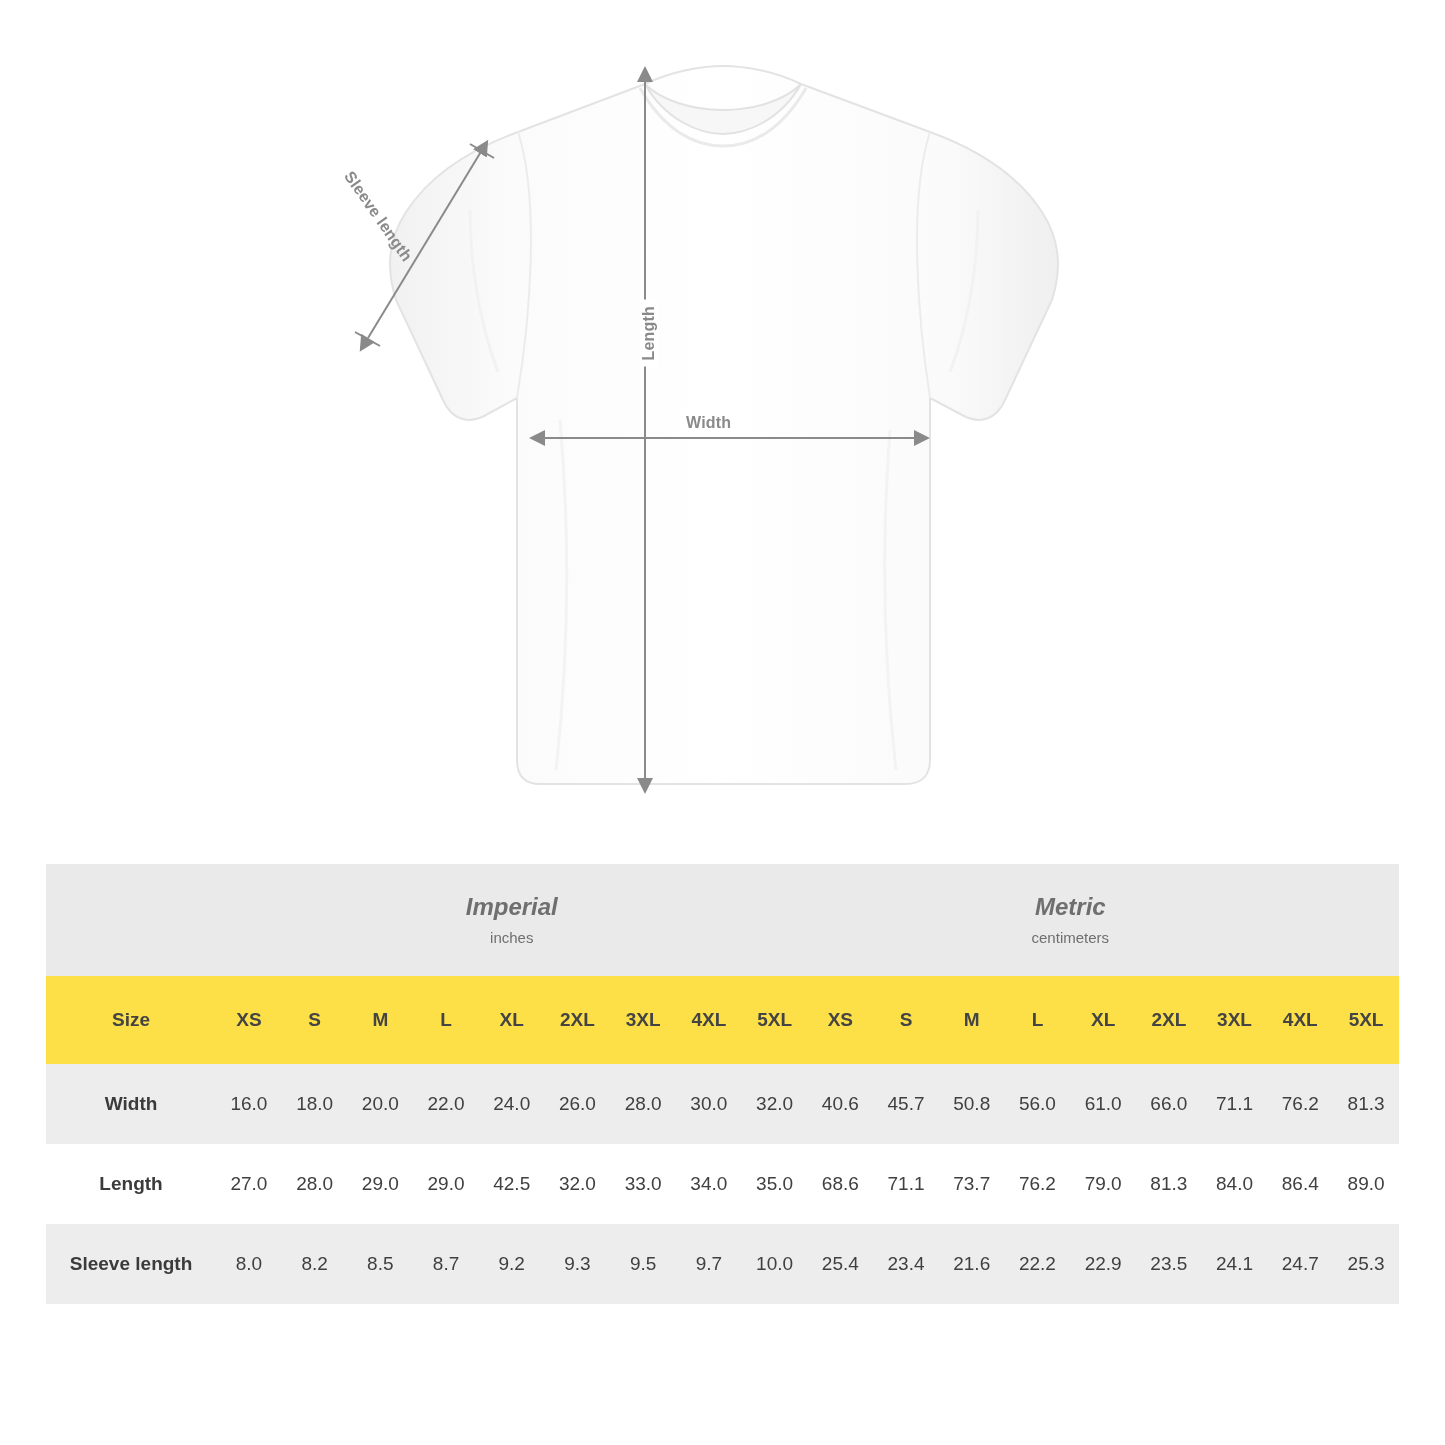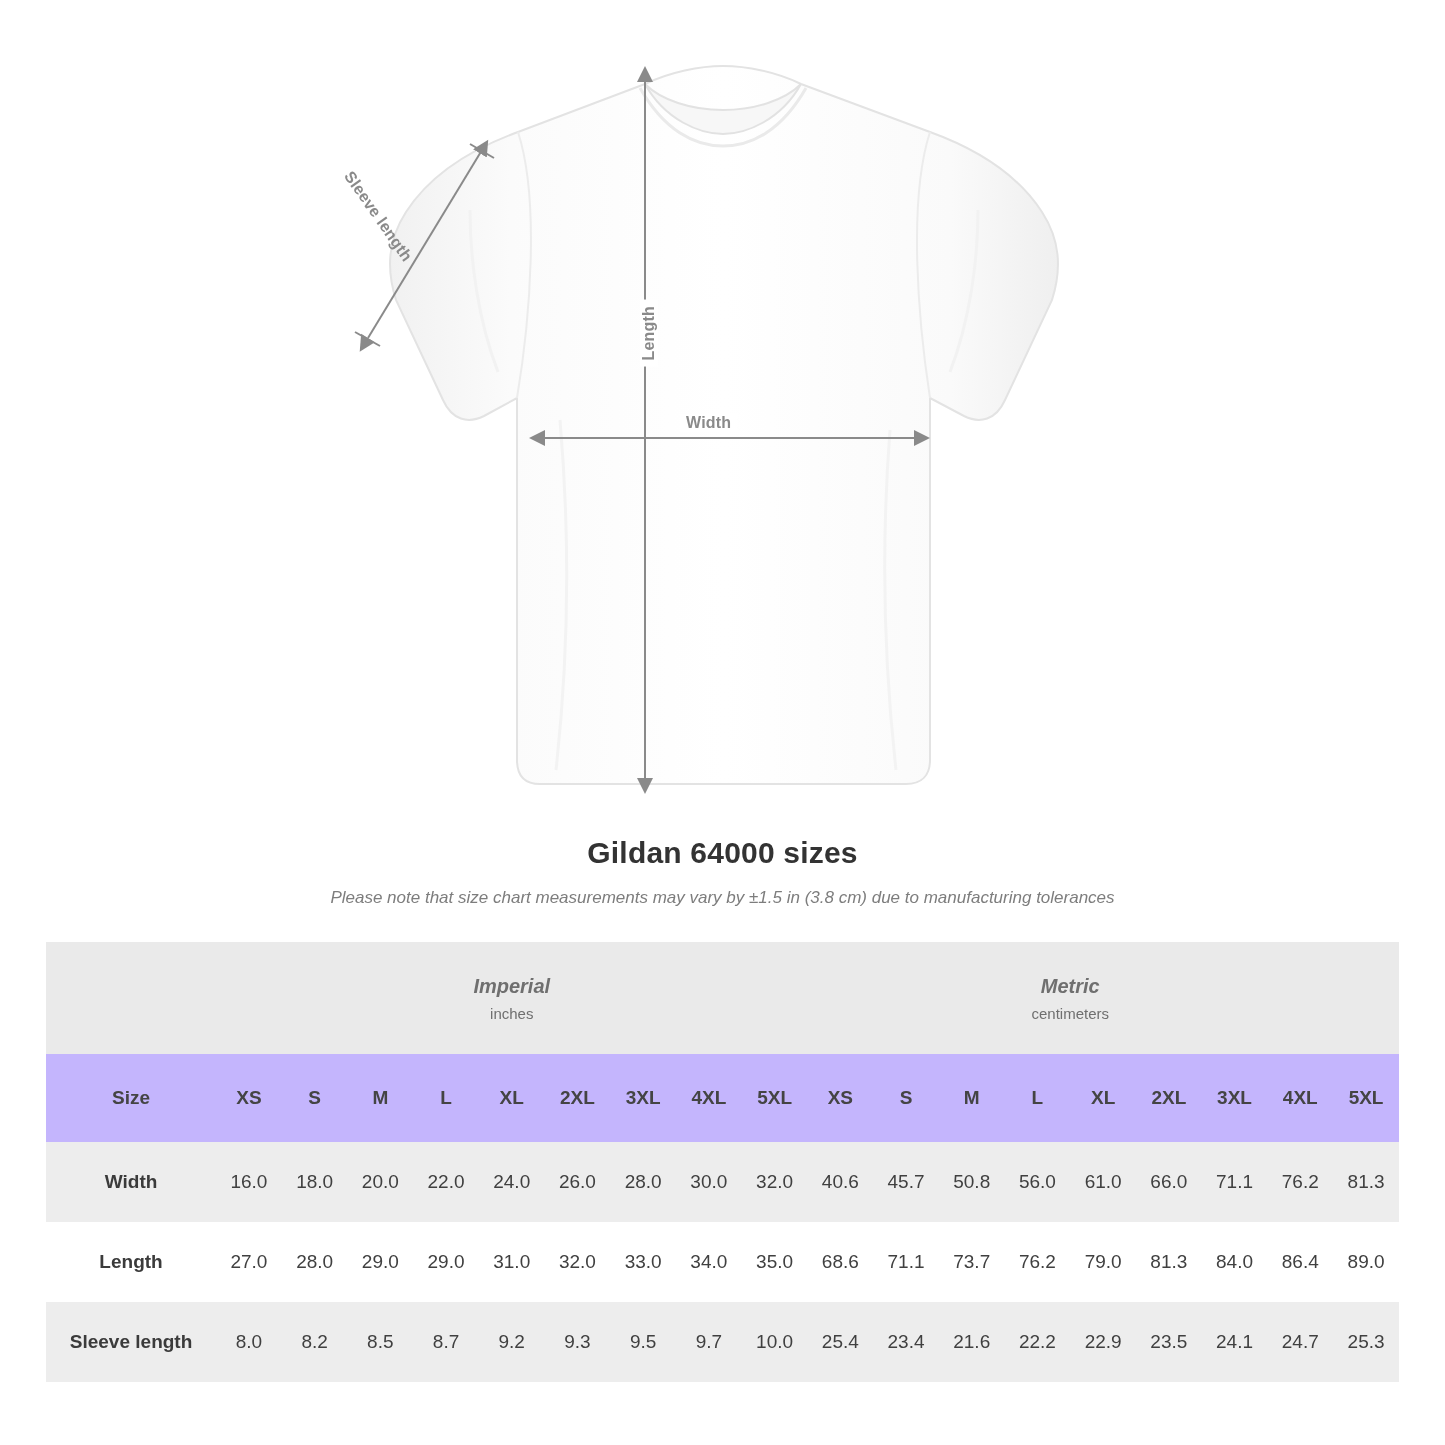--- a/index.html
+++ b/index.html
@@ -93,39 +93,39 @@
     padding: 0;
     text-align: center;
     vertical-align: middle;
     border: none;
   }
   .unit-header-cell {
     height: 112px;
     background: #eaeaea;
   }
   .unit-name {
-    font-size: 20px;
+    font-size: 24px;
     font-style: italic;
     font-weight: bold;
     color: #6f6f6f;
     line-height: 1.1;
   }
   .unit-sub {
     font-size: 15px;
     color: #6f6f6f;
     margin-top: 8px;
   }
   .corner-cell { background: #eaeaea; }
 
   .head-row td {
     height: 88px;
     font-size: 19px;
     font-weight: bold;
     color: #444;
-    background: #c4b5fd;
+    background: #fde047;
   }
   .head-row td.rowlabel {
     font-size: 19px;
     font-weight: bold;
   }
   .row-shaded td { background: #ededed; }
   .row-plain td { background: #ffffff; }
   .data-row td {
     height: 80px;
     font-size: 19px;
@@ -210,24 +210,20 @@
       <line x1="368" y1="338" x2="482" y2="150" stroke="#8a8a8a" stroke-width="2" marker-start="url(#arrowStart)" marker-end="url(#arrowEnd)"></line>
       <line x1="355" y1="332" x2="380" y2="346" stroke="#8a8a8a" stroke-width="2"></line>
       <line x1="470" y1="144" x2="494" y2="158" stroke="#8a8a8a" stroke-width="2"></line>
     </svg>
 
     <div class="dim-label sleeve-label">Sleeve length</div>
     <div class="dim-label length-label">Length</div>
     <div class="dim-label width-label">Width</div>
   </div>
 
-  <div class="title-block">
-    <h1 class="chart-title">Gildan 64000 sizes</h1>
-    <p class="chart-note">Please note that size chart measurements may vary by ±1.5 in (3.8 cm) due to manufacturing tolerances</p>
-  </div>
 
   <div class="table-wrap">
     <table class="size-table">
       <colgroup>
         <col class="col-label">
         <col class="col-val">
           <col class="col-val">
           <col class="col-val">
           <col class="col-val">
           <col class="col-val">
@@ -303,21 +299,21 @@
           <td>76.2</td>
           <td>81.3</td>
         </tr>
 
         <tr class="data-row row-plain">
           <td class="rowlabel">Length</td>
           <td>27.0</td>
           <td>28.0</td>
           <td>29.0</td>
           <td>29.0</td>
-          <td>31.0</td>
+          <td>42.5</td>
           <td>32.0</td>
           <td>33.0</td>
           <td>34.0</td>
           <td>35.0</td>
           <td>68.6</td>
           <td>71.1</td>
           <td>73.7</td>
           <td>76.2</td>
           <td>79.0</td>
           <td>81.3</td>

